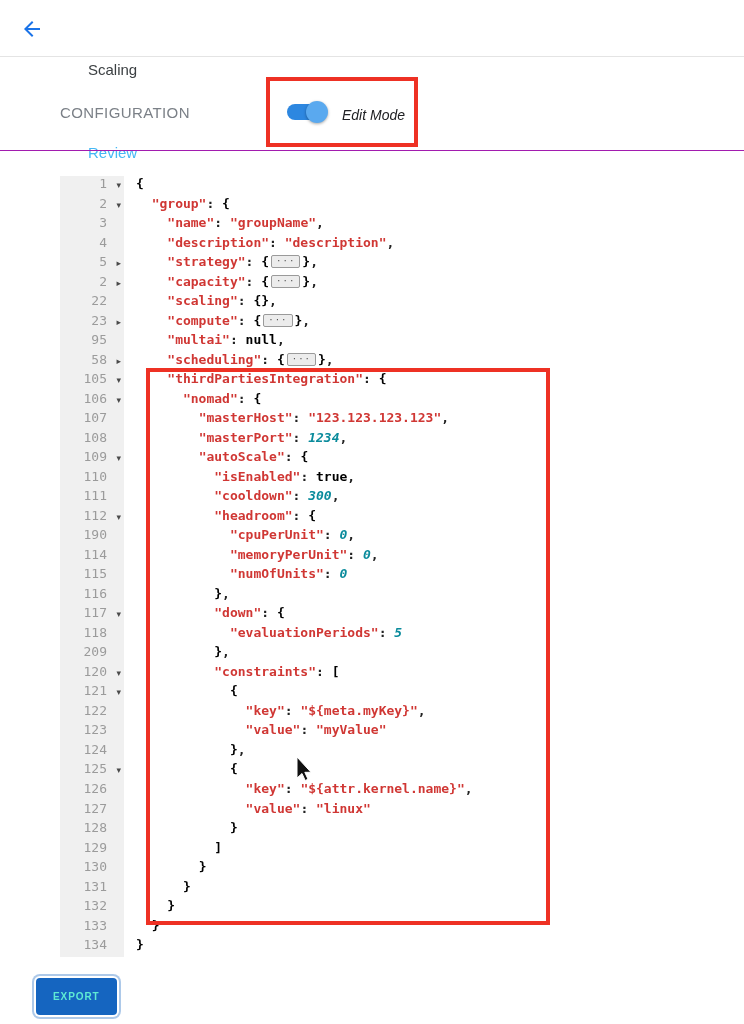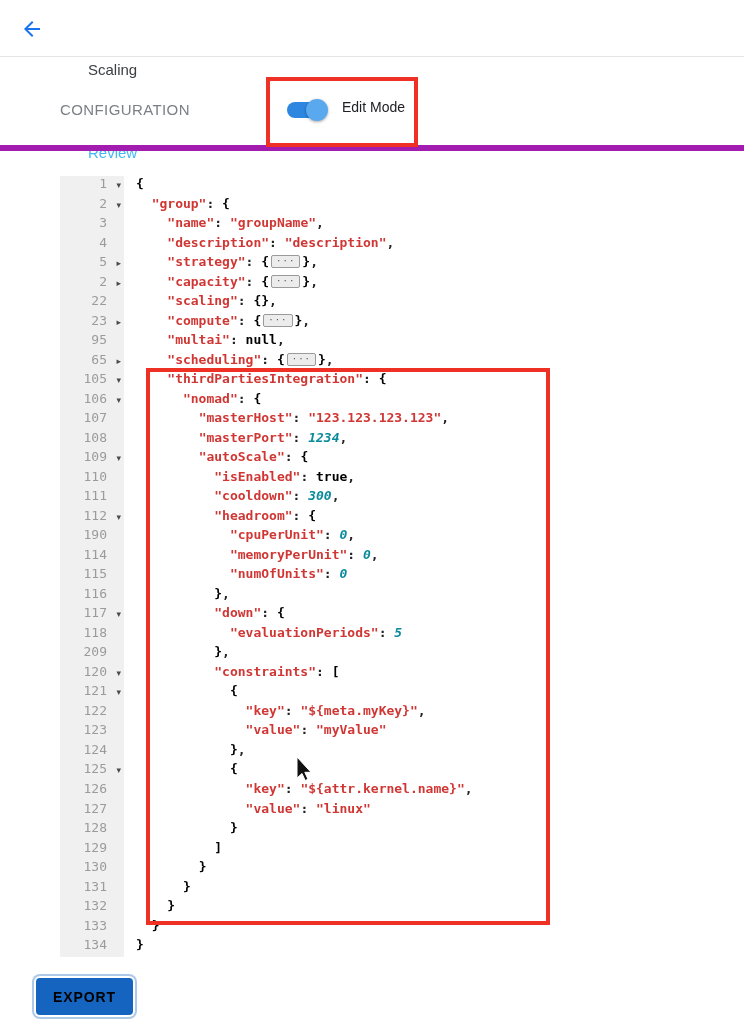--- a/index.html
+++ b/index.html
@@ -8,44 +8,44 @@
   .page { position:relative; width:744px; height:1024px; overflow:hidden; background:#fff; }
 
   
   .topnav { position:absolute; top:0; left:0; right:0; height:57px; border-bottom:1px solid #e4e4e4; display:flex; align-items:center; background:#fff; }
   .back-btn { position:absolute; left:18px; top:15px; width:28px; height:28px; border:none; background:none; cursor:pointer; padding:2px; }
   .tabs { display:flex; gap:66px; margin-left:88px;flex-direction:column; }
   .tab { font-size:15px; color:#3c4043; cursor:pointer; white-space:nowrap; }
   .tab.active { color:var(--tab-active); }
 
   
-  .config-row { position:absolute; top:58px; left:0; right:0; height:93px; border-bottom:6px solid #a21caf; display:flex; align-items:center; padding-top:16px; }
+  .config-row { position:absolute; top:58px; left:0; right:0; height:93px; border-bottom:1px solid #a21caf; display:flex; align-items:center; padding-top:16px; }
   .config-label { margin-left:60px; width:226px; font-size:15px; color:#7b8087; letter-spacing:.4px; }
-  .toggle-wrap { display:flex; align-items:flex-start; }
+  .toggle-wrap { display:flex; align-items:flex-end;font-style:italic; }
   .switch { position:relative; width:41px; height:22px; display:inline-block; cursor:pointer; }
   .switch .track { position:absolute; left:1px; top:3px; width:39px; height:16px; border-radius:8px; background:var(--toggle-track); }
   .switch .thumb { position:absolute; right:-1px; top:0; width:22px; height:22px; border-radius:50%; background:var(--toggle-thumb); box-shadow:0 1px 3px rgba(0,0,0,.35); }
   .toggle-label { margin-left:15px; font-size:14px; color:#202124; }
 
   
   .editor { position:absolute; top:176px; left:60px; right:0; height:781px; }
   .gutter { position:absolute; left:0; top:0; bottom:0; width:64px; background:var(--gutter-bg); }
   .gutter-line { height:19.52px; line-height:19.52px; font:13px "DejaVu Sans Mono", monospace; color:var(--gutter-text); text-align:right; padding-right:17px; position:relative; cursor:default; }
   .fold { position:absolute; right:3px; top:0; font-size:9px; line-height:19.52px; color:#4a4a4a; cursor:pointer; font-family:"DejaVu Sans", sans-serif; }
   .code { position:absolute; left:64px; top:0; right:0; padding-left:12px; }
   .code-line { height:19.52px; line-height:19.52px; font:700 13px "DejaVu Sans Mono", monospace; white-space:pre; color:#1a1a1a; cursor:text; }
   .tk-key, .tk-str { color:var(--code-red); }
   .tk-num { color:var(--code-teal);font-style:italic; }
   .tk-kw { color:#000;margin-top:36px; }
   .tk-punc { color:#222; }
   .tk-brace { color:#000; }
   .tk-fold { display:inline-block; border:1px solid #9a9a9a; background:#ececec; border-radius:2px; color:#555; font-size:9px; line-height:11px; padding:0 4px; margin:0 2px; vertical-align:2px; font-weight:400; letter-spacing:1px; }
 
   
-  .export-btn { position:absolute; left:36px; top:978px; height:37px; padding:0 17px; background:var(--export-bg); color:#000000; border:none; border-radius:4px; font-family:"Liberation Sans", sans-serif; font-size:14px; font-weight:700; letter-spacing:.9px; cursor:pointer; box-shadow:0 0 0 2px #fff, 0 0 0 4px rgba(21,101,192,.35); }
+  .export-btn { position:absolute; left:36px; top:978px; height:37px; padding:0 17px; background:var(--export-bg); color:#5eead4; border:none; border-radius:4px; font-family:"Liberation Sans", sans-serif; font-size:10px; font-weight:700; letter-spacing:.9px; cursor:pointer; box-shadow:0 0 0 2px #fff, 0 0 0 4px rgba(21,101,192,.35); }
 
   
   .hl { position:absolute; border:4px solid var(--highlight-red); pointer-events:none; }
   .hl-toggle { left:266px; top:77px; width:152px; height:70px; }
   .hl-code { left:146px; top:368px; width:404px; height:557px; }
 
   .cursor { position:absolute; left:296px; top:756px; pointer-events:none; }
 </style>
 </head>
 <body>
@@ -81,21 +81,21 @@
     <div class="gutter">
         <div class="gutter-line"><span>1</span><span class="fold">▾</span></div>
         <div class="gutter-line"><span>2</span><span class="fold">▾</span></div>
         <div class="gutter-line"><span>3</span></div>
         <div class="gutter-line"><span>4</span></div>
         <div class="gutter-line"><span>5</span><span class="fold">▸</span></div>
         <div class="gutter-line"><span>2</span><span class="fold">▸</span></div>
         <div class="gutter-line"><span>22</span></div>
         <div class="gutter-line"><span>23</span><span class="fold">▸</span></div>
         <div class="gutter-line"><span>95</span></div>
-        <div class="gutter-line"><span>65</span><span class="fold">▸</span></div>
+        <div class="gutter-line"><span>58</span><span class="fold">▸</span></div>
         <div class="gutter-line"><span>105</span><span class="fold">▾</span></div>
         <div class="gutter-line"><span>106</span><span class="fold">▾</span></div>
         <div class="gutter-line"><span>107</span></div>
         <div class="gutter-line"><span>108</span></div>
         <div class="gutter-line"><span>109</span><span class="fold">▾</span></div>
         <div class="gutter-line"><span>110</span></div>
         <div class="gutter-line"><span>111</span></div>
         <div class="gutter-line"><span>112</span><span class="fold">▾</span></div>
         <div class="gutter-line"><span>190</span></div>
         <div class="gutter-line"><span>114</span></div>

